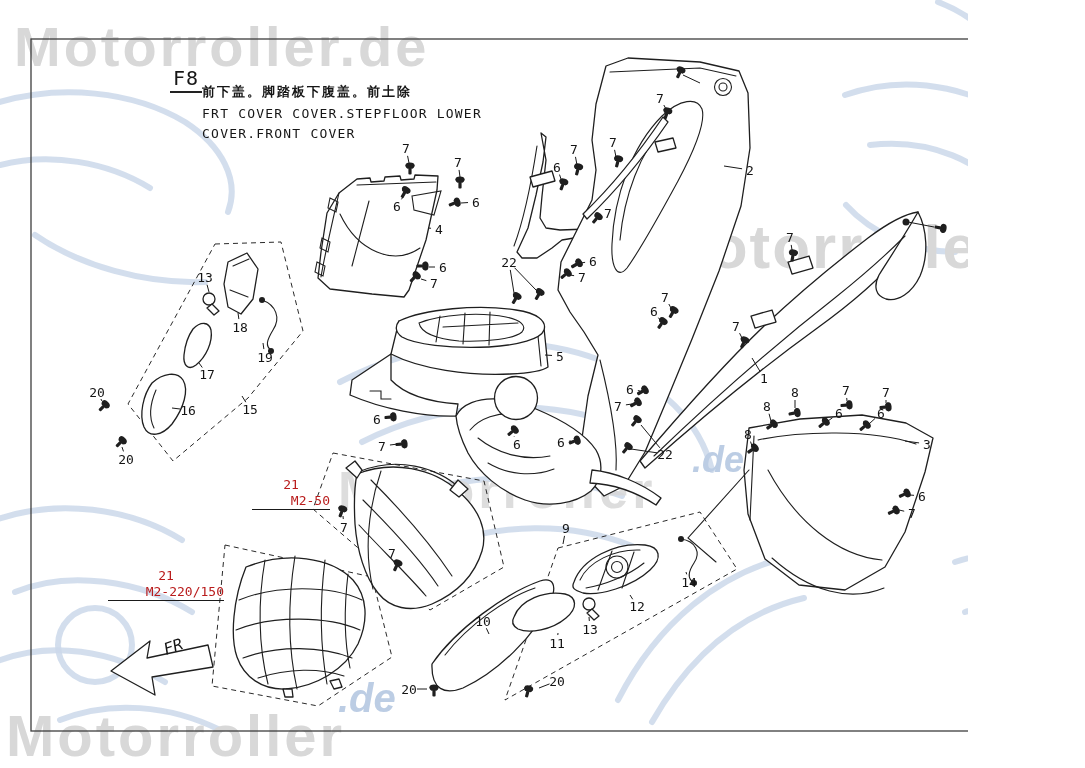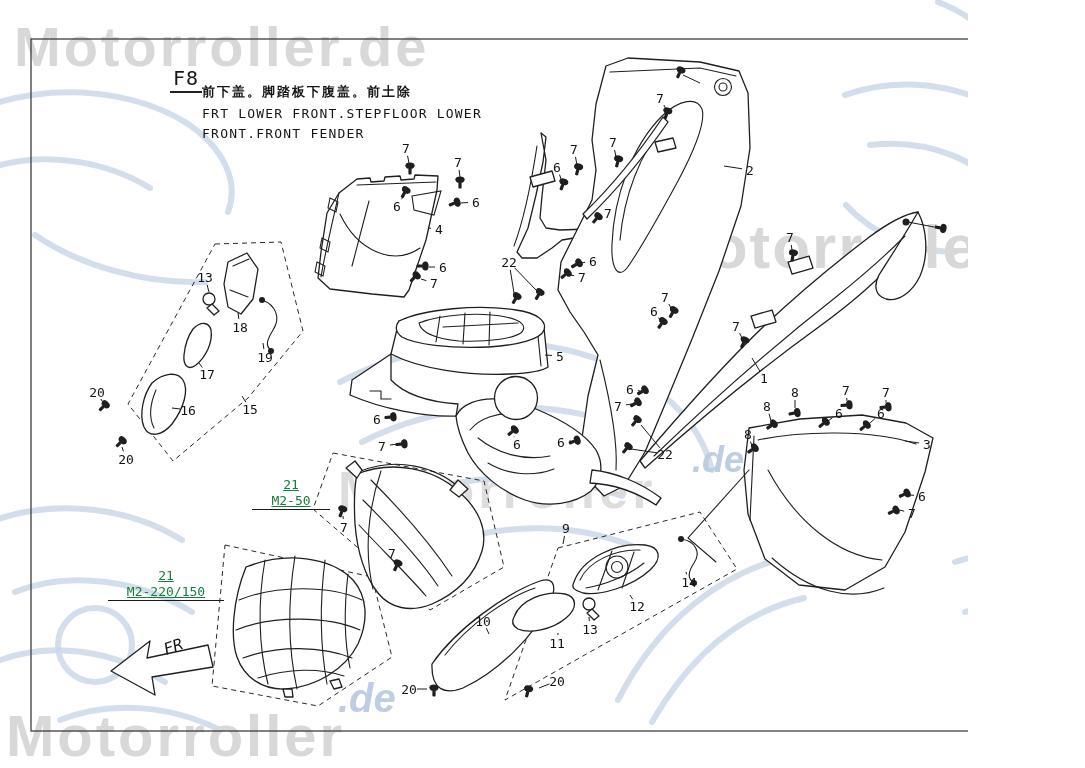--- a/index.html
+++ b/index.html
@@ -14,22 +14,22 @@
   .wm-text{fill:#d8d8d8;font-family:"Liberation Sans",sans-serif;font-weight:700;}
   .wm-de{fill:#bccde4;font-family:"Liberation Sans",sans-serif;font-weight:700;font-style:italic;}
   .lbl{font:13px "DejaVu Sans Mono",monospace;fill:#141414;text-anchor:middle;dominant-baseline:central;}
   .leader{stroke:#1a1a1a;stroke-width:1;}
   .fr-text{font:italic 16px "DejaVu Sans Mono",monospace;fill:#141414;}
   .titleblock{position:absolute;display:flex;align-items:flex-start;color:#161616;}
   .fig{font:20px "DejaVu Sans Mono",monospace;letter-spacing:1px;border-bottom:2px solid #222;
        padding:0 3px 1px 3px;}
   .zh{font:bold 13px "DejaVu Sans",sans-serif;letter-spacing:2px;margin-bottom:3px;margin-top:17px;}
   .en{font:13px "DejaVu Sans Mono",monospace;letter-spacing:1.2px;line-height:1.5;}
-  .variant{position:absolute;text-align:center;font:13px "DejaVu Sans Mono",monospace;color:#15803d;line-height:1.2;text-decoration:underline;}
-  .variant .model{border-bottom:1px solid #1a1a1a;padding-bottom:1px;}
+  .variant{position:absolute;text-align:center;font:13px "DejaVu Sans Mono",monospace;color:#b91c1c;line-height:1.2;}
+  .variant .model{border-bottom:1px solid #1a1a1a;padding-bottom:1px;text-align:right;}
 </style>
 </head>
 <body>
 
 <div class="page">
 
 <svg width="1085" height="768" viewBox="0 0 1085 768">
   <defs>
     <g id="screw-sym" fill="#1f1f1f">
       <ellipse cx="0" cy="-2.5" rx="4.6" ry="3.1"></ellipse>
@@ -352,22 +352,22 @@
         <text x="409" y="689" class="lbl">20</text>
         <line x1="549.5439626276697" y1="683.8995700892395" x2="539" y2="688" class="leader"></line>
         <text x="557" y="681" class="lbl">20</text>
       </g>
 </svg>
 
 <div class="titleblock" style="left:170px;top:66px;">
   <div class="fig">F8</div>
   <div>
     <div class="zh">前下盖。脚踏板下腹盖。前土除</div>
-    <div class="en">FRT LOWER FRONT.STEPFLOOR LOWER</div>
-    <div class="en">FRONT.FRONT FENDER</div>
+    <div class="en">FRT COVER COVER.STEPFLOOR LOWER</div>
+    <div class="en">COVER.FRONT COVER</div>
   </div>
 </div>
 
 <div class="variant" style="left:252px;top:477px;width:78px;">
   <div>21</div>
   <div class="model">M2-50</div>
 </div>
 <div class="variant" style="left:108px;top:568px;width:116px;">
   <div>21</div>
   <div class="model">M2-220/150</div>

